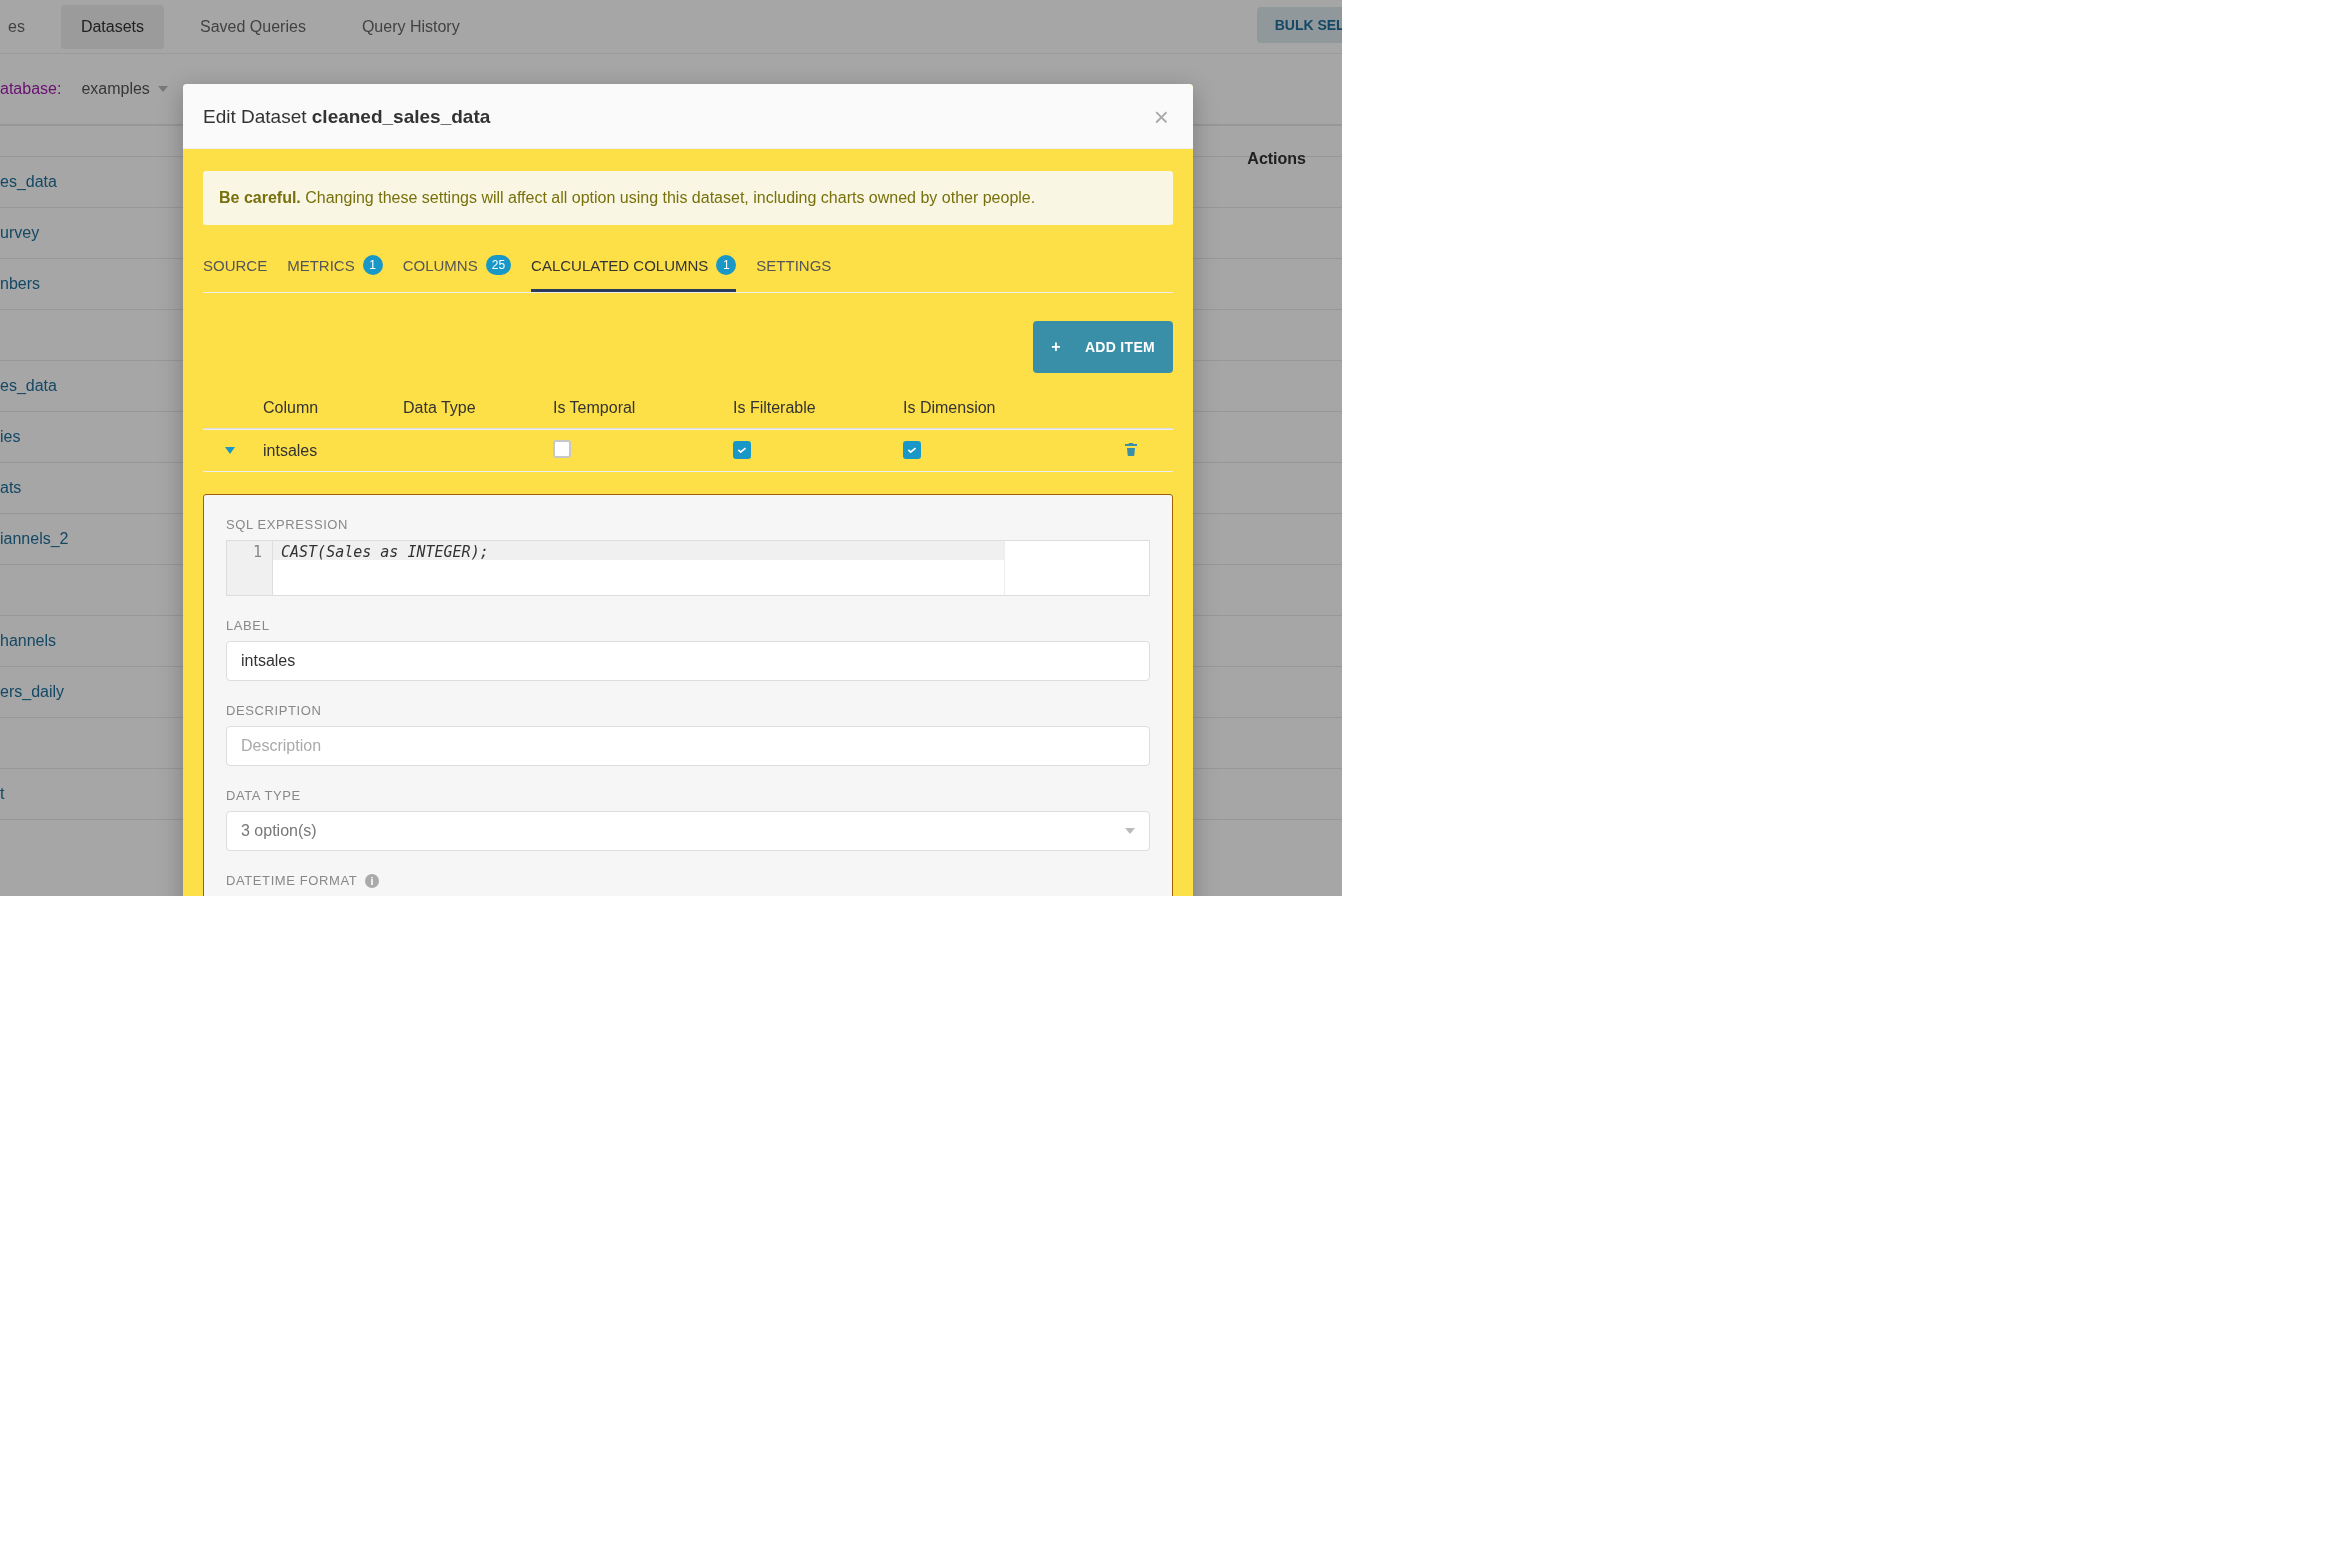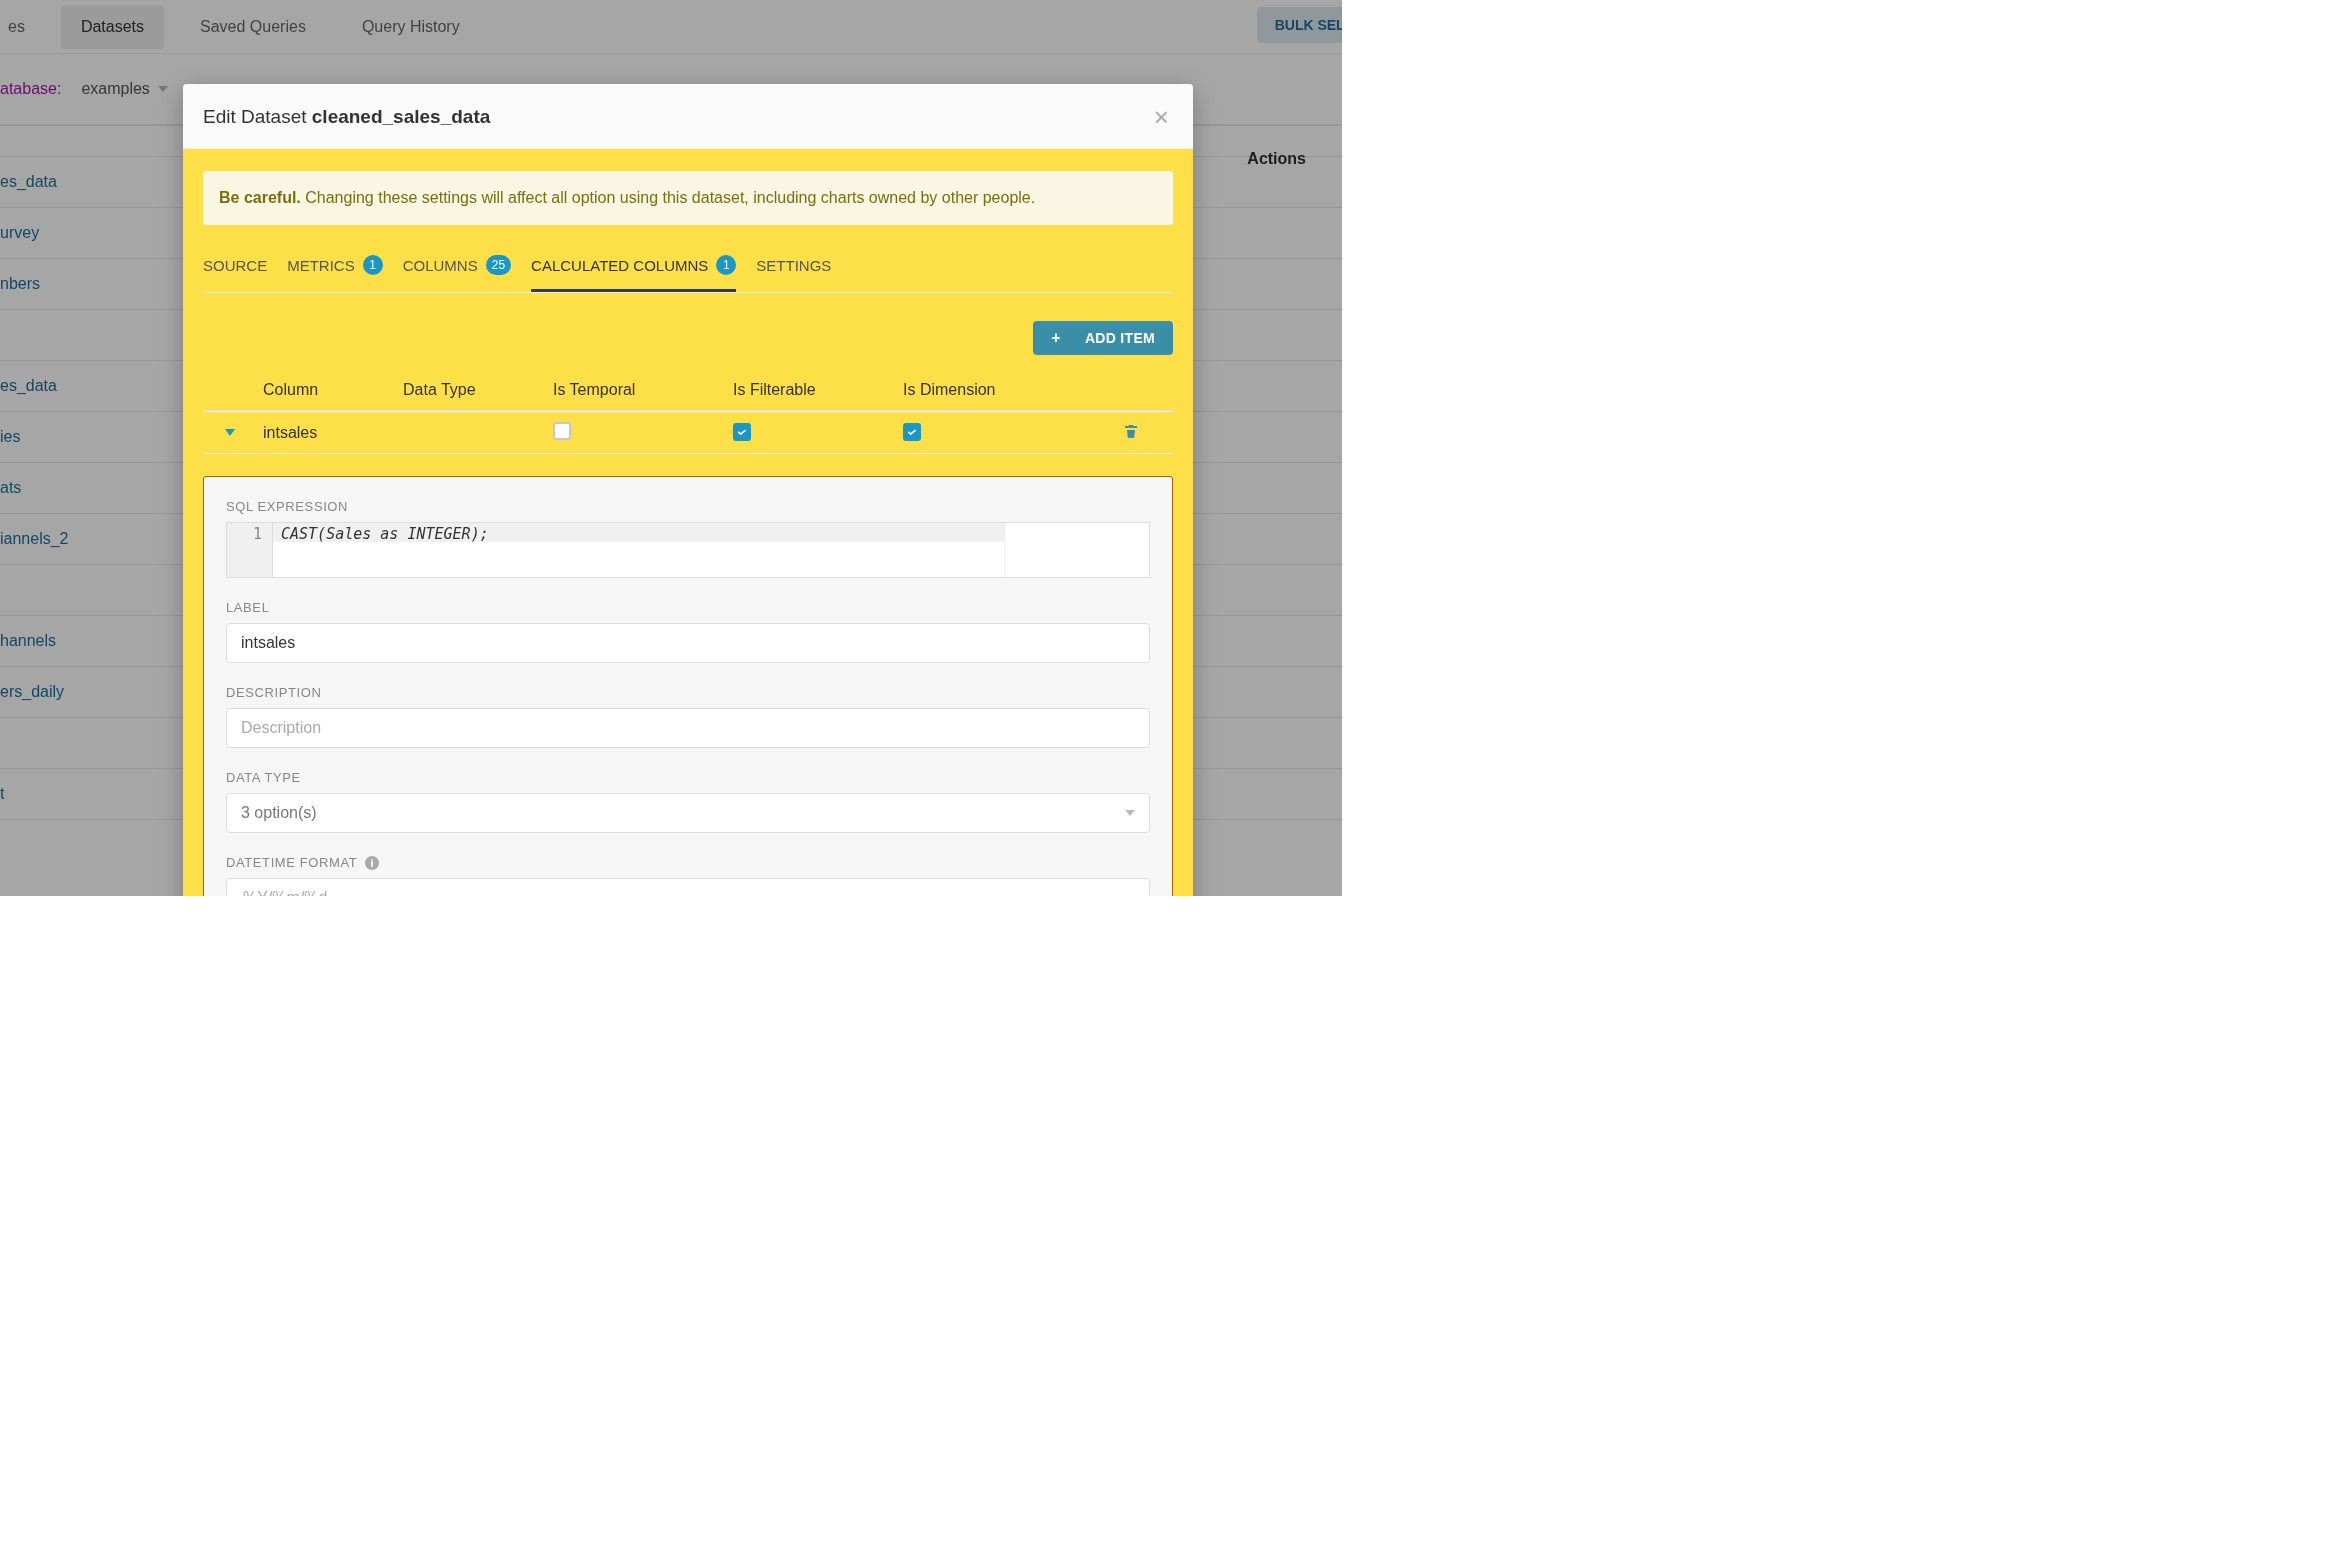--- a/index.html
+++ b/index.html
@@ -211,21 +211,21 @@
     .action-row {
       display: flex;
       justify-content: flex-end;
       margin-top: 28px;
     }
     .btn-primary {
       background: #398fa7;
       color: #fff;
       border: none;
       border-radius: 4px;
-      padding: 8px 18px;
+      padding: 17px 18px;
       font-size: 14px;
       font-weight: 600;
       display: inline-flex;
       align-items: center;
       gap: 24px;
       cursor: pointer;
       letter-spacing: .3px;
     }
     .plus-icon::before {
       content: "+";

